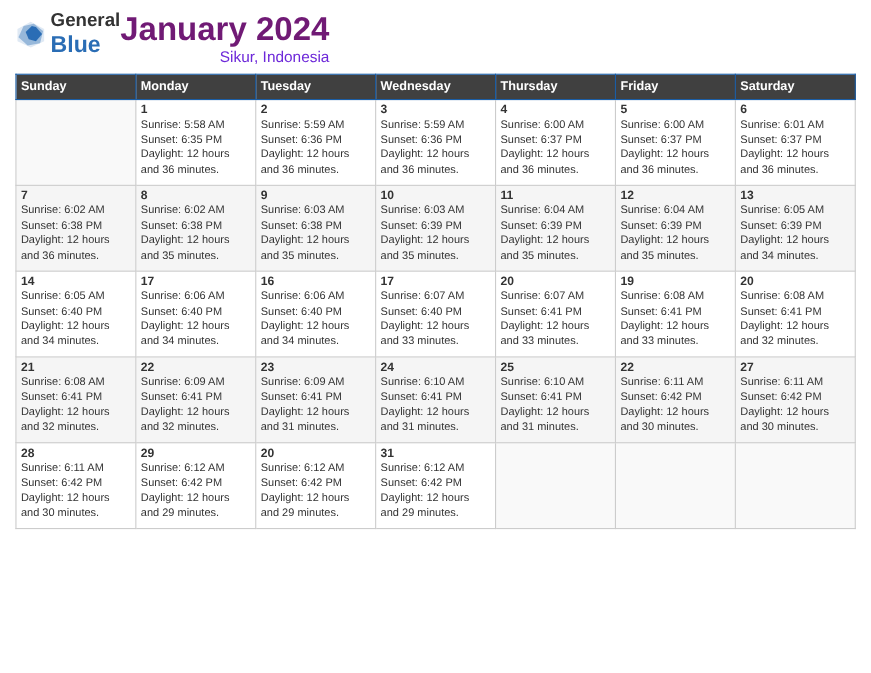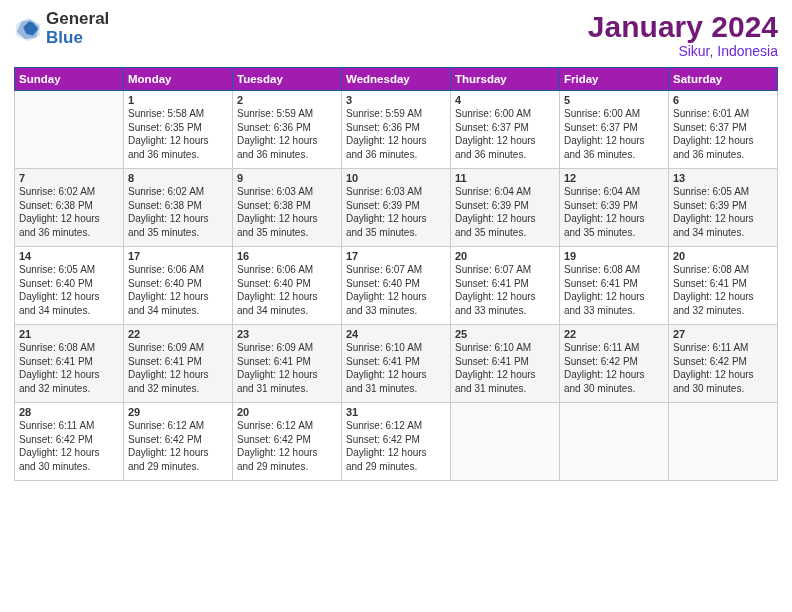--- a/index.html
+++ b/index.html
@@ -11,41 +11,40 @@
       overflow: hidden;
     }
     .page {
       width: 792px;
       height: 612px;
       background: #fff;
       padding: 10px 14px;
     }
     .header {
       display: flex;
-      justify-content: space-between;
       align-items: flex-start;
       margin-bottom: 8px;
     }
     .logo {
       display: flex;
       align-items: center;
       gap: 4px;
     }
     .logo-text {
       display: flex;
       flex-direction: column;
       line-height: 1.1;
     }
     .logo-general {
       font-size: 17px;
       font-weight: bold;
       color: #333;
     }
     .logo-blue {
-      font-size: 17px;
+      font-size: 21px;
       font-weight: bold;
       color: #2a6db5;
     }
     .logo-icon {
       width: 28px;
       height: 28px;
     }
     .title-section {
       text-align: right;
     }
@@ -58,21 +57,21 @@
     .location {
       font-size: 14px;
       color: #6d28d9;
     }
     table {
       width: 100%;
       border-collapse: collapse;
       table-layout: fixed;
     }
     thead th {
-      background: #a21caf;
+      background: #404040;
       color: #fff;
       font-size: 11.5px;
       font-weight: bold;
       padding: 5px 4px;
       text-align: left;
       border: 1px solid #1a5da5;
     }
     tbody td {
       border: 1px solid #ccc;
       vertical-align: top;

